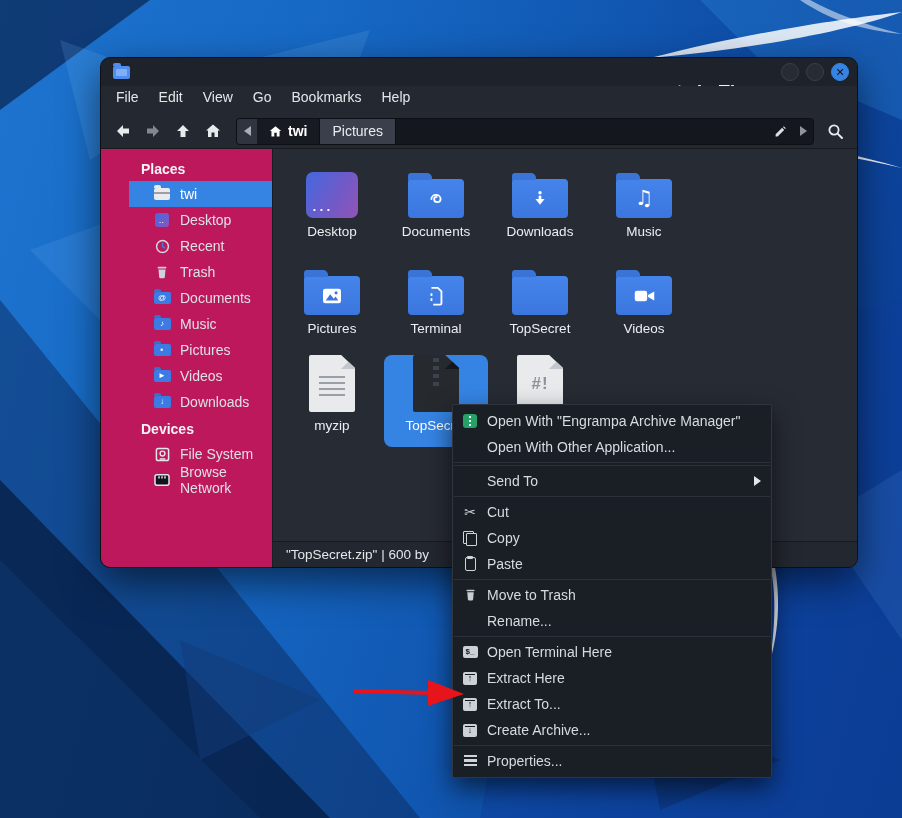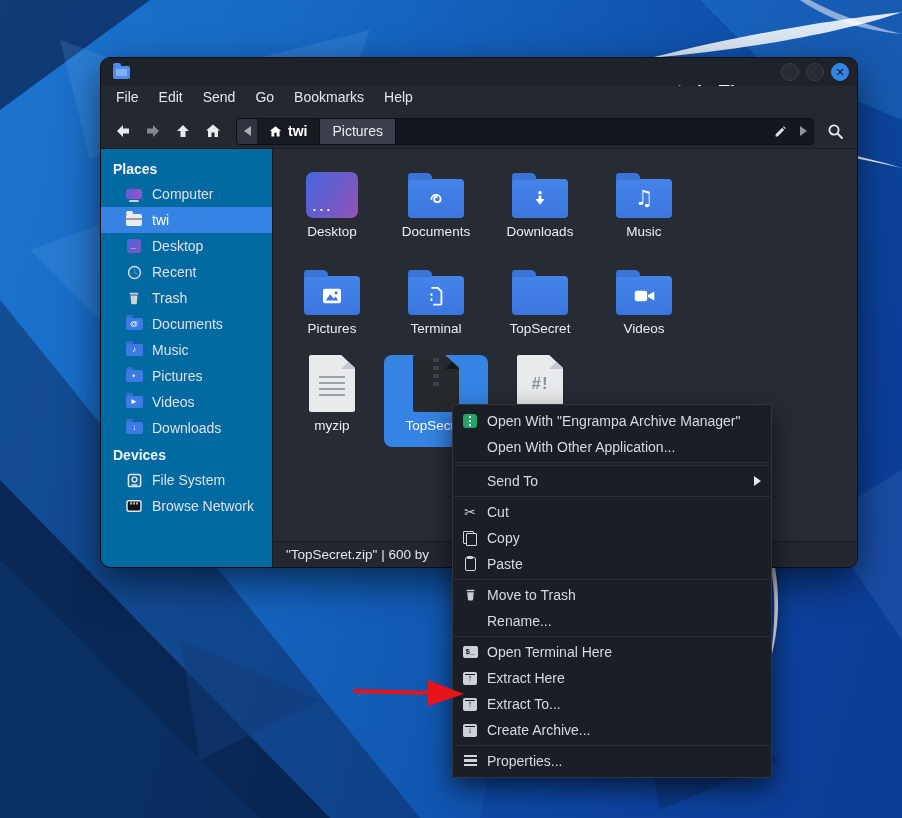--- a/index.html
+++ b/index.html
@@ -35,21 +35,21 @@
   .crumb { display:flex; align-items:center; gap:6px; padding:0 12px; font-size:14px; }
   .crumb.current { background:#171a21; color:#ffffff; font-weight:bold; border-right:1px solid #0d0f14; }
   .crumb.plain { background:#3a3f4b; color:#e8ebef; border-right:1px solid #0d0f14; }
   .pb-space { flex:1; }
   .pb-pencil { width:26px; display:flex; align-items:center; justify-content:center; }
   .searchbtn { width:26px; height:26px; display:flex; align-items:center; justify-content:center; }
 
   .content { flex:1; display:flex; min-height:0; }
 
   
-  .sidebar { width:172px; flex:0 0 172px; background:#0369a1; border-right:1px solid #1a1d24; padding-top:6px; overflow:hidden; }
+  .sidebar { width:172px; flex:0 0 172px; background:#be185d; border-right:1px solid #1a1d24; padding-top:6px; overflow:hidden;padding-left:28px; }
   .sb-header { color:#f2f4f6; font-weight:bold; font-size:14px; padding:6px 12px 4px 12px; }
   .sb-item { height:26px; display:flex; align-items:center; padding-left:24px; gap:9px; color:#dde1e6; font-size:14px; }
   .sb-item.selected { background:#3584e4; color:#ffffff; }
   .sb-ic { width:18px; height:16px; display:flex; align-items:center; justify-content:center; flex:0 0 18px; }
   .ic-computer { width:16px; height:10px; border-radius:2px; background:linear-gradient(100deg,#5a5fd8,#a04fc8); position:relative; }
   .ic-computer::after { content:""; position:absolute; left:3px; bottom:-3px; width:10px; height:2px; background:#cdd2d8; border-radius:1px; }
   .ic-homedir { width:16px; height:12px; background:#e9ebee; border-radius:2px; position:relative; }
   .ic-homedir::before { content:""; position:absolute; top:-3px; left:0; width:7px; height:3px; background:#e9ebee; border-radius:2px 2px 0 0; }
   .ic-homedir::after { content:""; position:absolute; top:4px; left:0; width:16px; height:2px; background:#9aa0a8; }
   .ic-desktop { width:14px; height:14px; border-radius:3px; background:linear-gradient(135deg,#4468dd,#8a55c0); color:#fff; font-size:8px; line-height:15px; text-align:center; letter-spacing:1px; }
@@ -144,21 +144,21 @@
         <div class="wbtn"></div>
         <div class="wbtn close">
             <span>✕</span>
           </div>
       </div>
     </div>
 
     <div class="menubar">
       <span class="m">File</span>
       <span class="m">Edit</span>
-      <span class="m">Send</span>
+      <span class="m">View</span>
       <span class="m">Go</span>
       <span class="m">Bookmarks</span>
       <span class="m">Help</span>
     </div>
 
     <div class="toolbar">
       <div class="navbtn">
         <svg width="16" height="16" viewBox="0 0 16 16">
             <path d="M8 2 L2 8 L8 14 V10.5 H14 V5.5 H8 Z" fill="#e8ebee"></path>
           </svg>
@@ -209,26 +209,20 @@
           <line x1="10.6" y1="10.6" x2="15" y2="15" stroke="#e8ebee" stroke-width="2" stroke-linecap="round"></line>
         </svg>
       </div>
     </div>
 
     <div class="content">
 
       <div class="sidebar">
         <div class="sb-header">Places</div>
 
-        <div class="sb-item">
-          <span class="sb-ic">
-              <span class="ic-computer"></span>
-            </span>
-          <span>Computer</span>
-        </div>
         <div class="sb-item selected">
           <span class="sb-ic">
               <span class="ic-homedir"></span>
             </span>
           <span>twi</span>
         </div>
         <div class="sb-item">
           <span class="sb-ic">
               <span class="ic-desktop">‥</span>
             </span>

